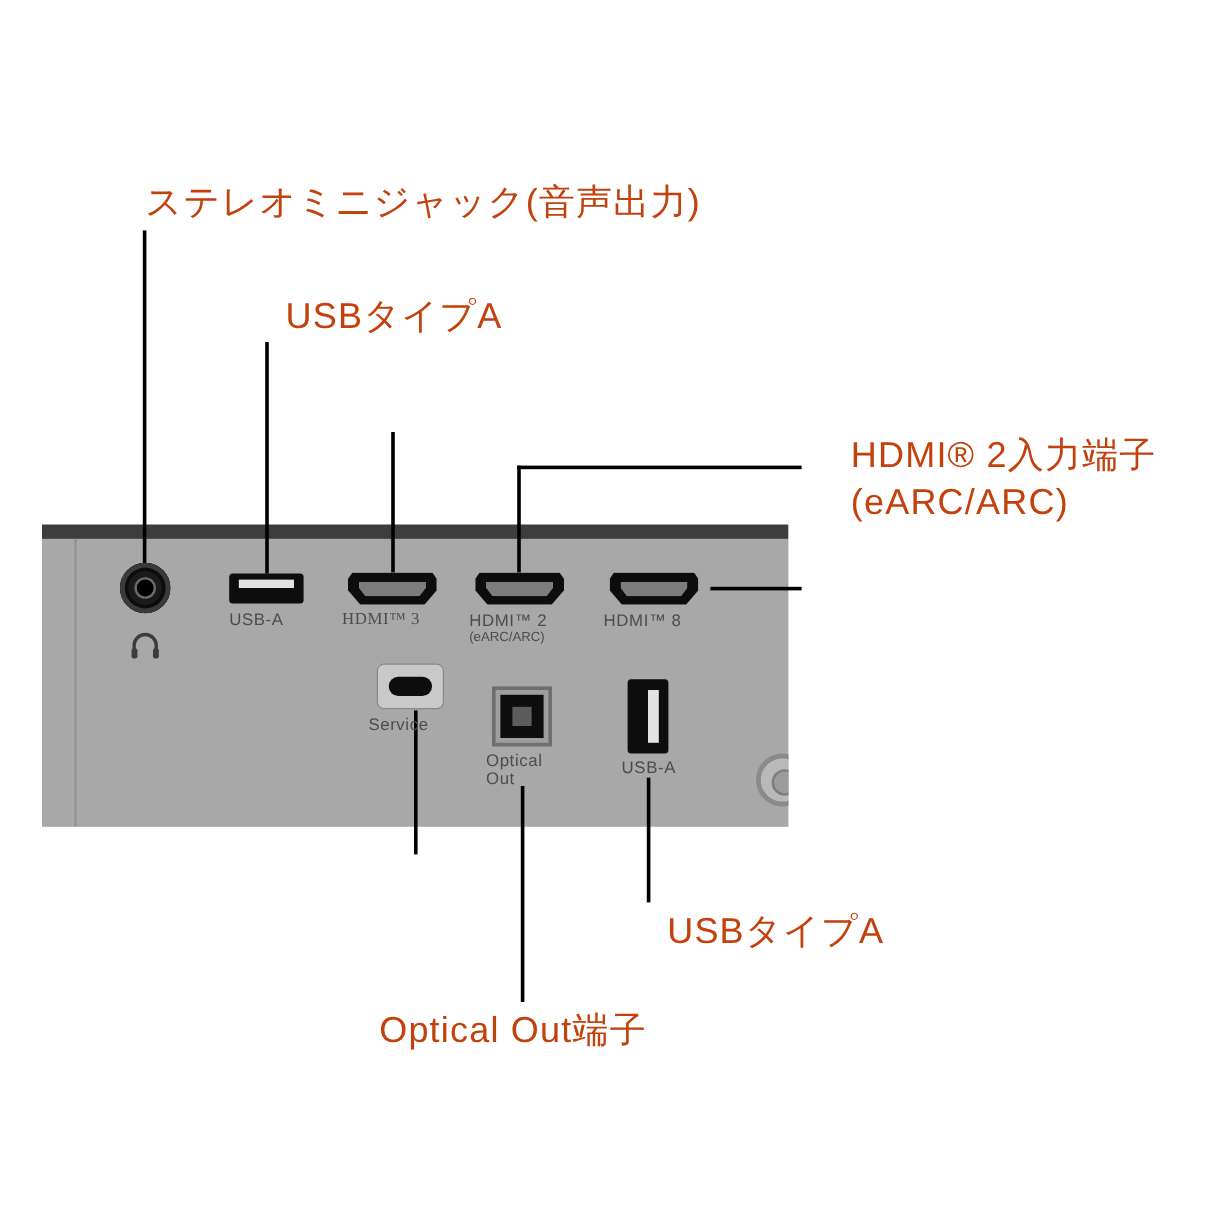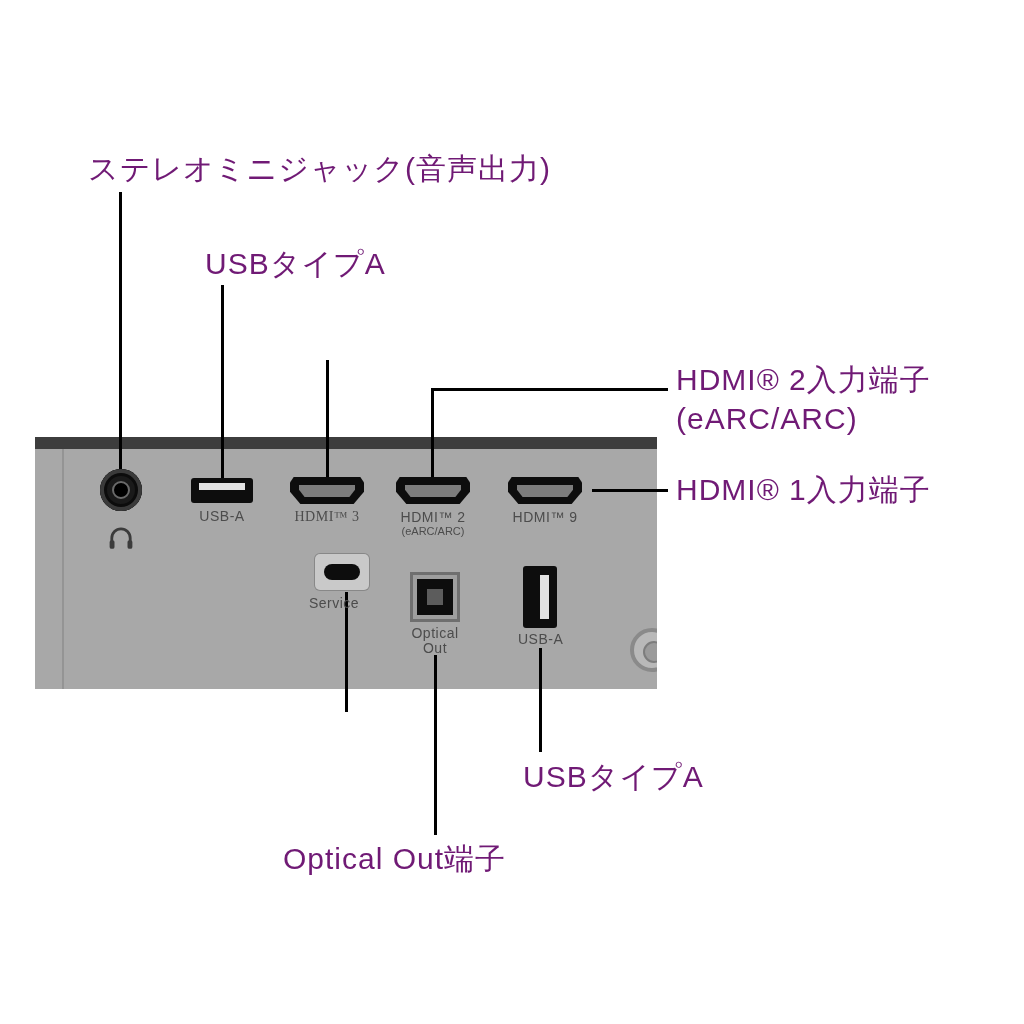--- a/index.html
+++ b/index.html
@@ -2,22 +2,22 @@
 <html><head>
 <meta charset="utf-8">
 <style>
   html,body{margin:0;padding:0;background:#fff;}
   .canvas{
     position:relative;width:1024px;height:1024px;background:#ffffff;
     font-family:"Liberation Sans","DejaVu Sans",sans-serif;overflow:hidden;
   }
   
   .callout{
-    position:absolute;font-size:30px;font-weight:500;color:#701a75;
-    letter-spacing:1px;white-space:nowrap;line-height:42px;
+    position:absolute;font-size:30px;font-weight:500;color:#c2410c;
+    letter-spacing:1px;white-space:nowrap;line-height:42px;margin-left:33px;
   }
   
   .line{position:absolute;background:#000;}
   
   .panel{
     position:absolute;left:35px;top:437px;width:622px;height:252px;
     background:#a8a8a8;overflow:hidden;
   }
   .panel-top-strip{position:absolute;left:0;top:0;right:0;height:12px;background:#3d3d3d;}
   .panel-edge-line{position:absolute;left:27px;top:12px;bottom:0;width:2px;background:#949494;}
@@ -63,21 +63,21 @@
     border:3px solid #6f6f6f;box-sizing:border-box;
   }
   .optical-black{position:absolute;left:4px;top:4px;width:36px;height:36px;background:#0d0d0d;}
   .optical-door{position:absolute;left:10px;top:10px;width:16px;height:16px;background:#5c5c5c;}
   .usb-v{
     position:absolute;left:523px;top:566px;width:34px;height:62px;background:#0d0d0d;border-radius:3px;
   }
   .usb-v-tongue{position:absolute;left:17px;top:9px;width:9px;height:44px;background:#e2e2e2;}
   
   .port-label{
-    position:absolute;font-size:14px;font-weight:500;color:#4c4c4c;text-align:center;
+    position:absolute;font-size:14px;font-weight:500;color:#4c4c4c;text-align:left;
     letter-spacing:0.5px;white-space:nowrap;
   }
   .port-label.small{font-size:11px;letter-spacing:0;}
 </style>
 </head>
 <body>
 
 <div class="canvas">
 
   <div class="panel">
@@ -119,21 +119,21 @@
 
   <div class="hdmi" style="left:396px;top:477px;">
     <div class="hdmi-inner"></div>
   </div>
   <div class="port-label" style="left:391px;top:509px;width:84px;">HDMI™ 2</div>
   <div class="port-label small" style="left:391px;top:525px;width:84px;">(eARC/ARC)</div>
 
   <div class="hdmi" style="left:508px;top:477px;">
     <div class="hdmi-inner"></div>
   </div>
-  <div class="port-label" style="left:503px;top:509px;width:84px;">HDMI™ 9</div>
+  <div class="port-label" style="left:503px;top:509px;width:84px;">HDMI™ 8</div>
 
   <div class="service-bezel">
     <div class="service-pill"></div>
   </div>
   <div class="port-label" style="left:307px;top:595px;width:54px;">Service</div>
 
   <div class="optical-bezel">
     <div class="optical-black">
       <div class="optical-door"></div>
     </div>
@@ -143,17 +143,16 @@
 
   <div class="usb-v">
     <div class="usb-v-tongue"></div>
   </div>
   <div class="port-label" style="left:518px;top:631px;width:44px;">USB-A</div>
 
   <div class="callout" style="left:88px;top:148px;">ステレオミニジャック(音声出力)</div>
   <div class="callout" style="left:205px;top:243px;">USBタイプA</div>
   <div class="callout" style="left:676px;top:359px;text-align:center;">HDMI® 2入力端子</div>
   <div class="callout" style="left:676px;top:398px;">(eARC/ARC)</div>
-  <div class="callout" style="left:676px;top:469px;">HDMI® 1入力端子</div>
   <div class="callout" style="left:523px;top:756px;">USBタイプA</div>
   <div class="callout" style="left:283px;top:838px;">Optical Out端子</div>
 
 </div>
 
 </body></html>

